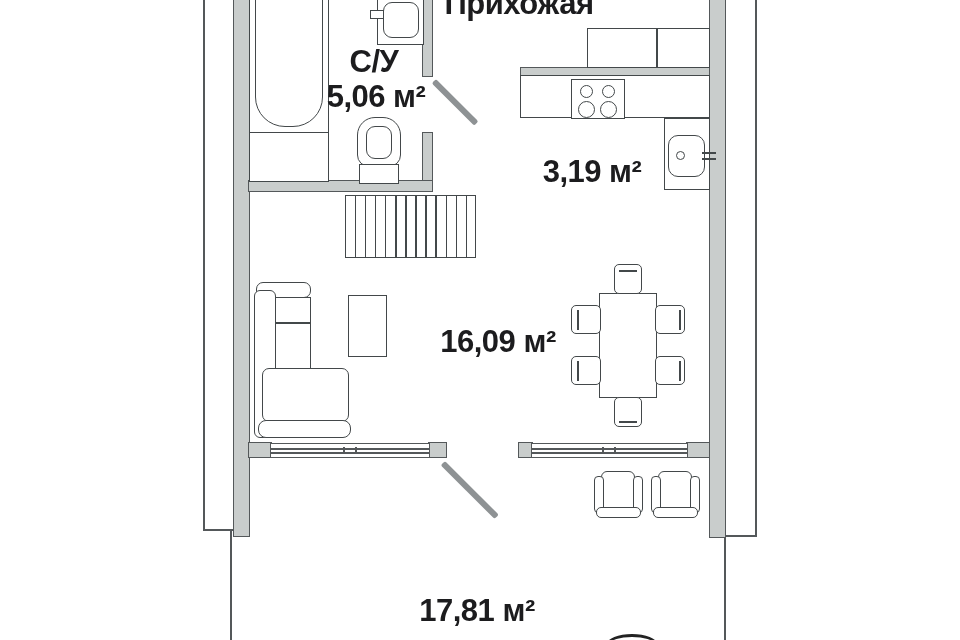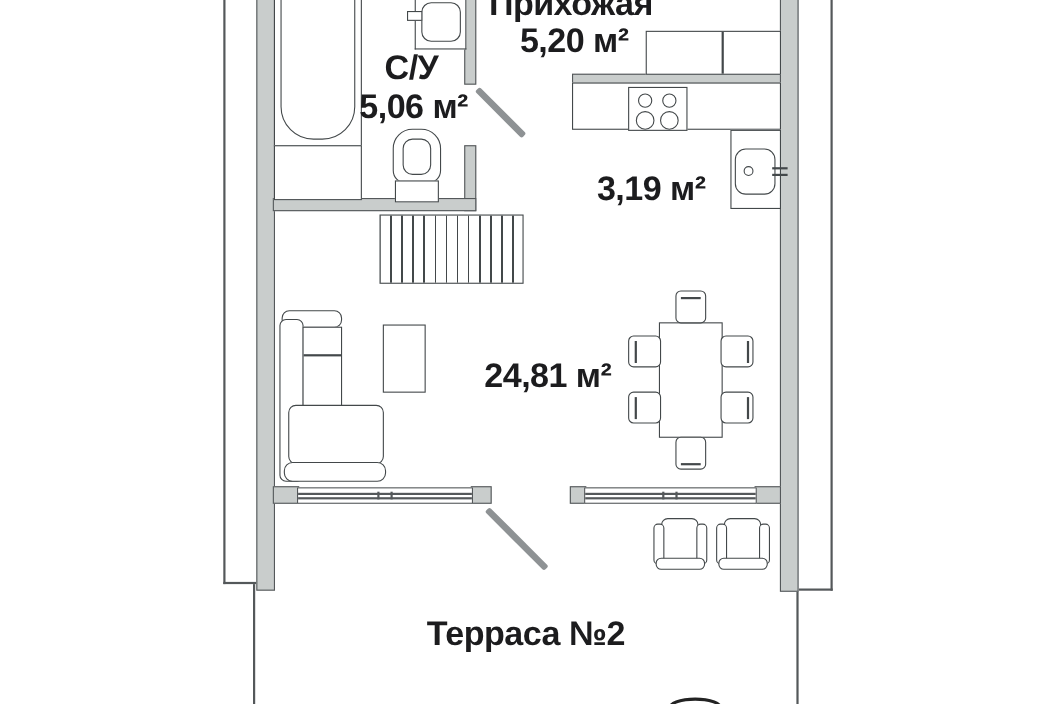--- a/index.html
+++ b/index.html
@@ -134,20 +134,19 @@
   <div class="tchair" style="left:651px;top:470px;width:49px;height:48px">
     <div class="furn" style="left:7px;top:1px;width:34px;height:41px;border-radius:6px"></div>
     <div class="furn" style="left:0;top:6px;width:10px;height:37px;border-radius:4px"></div>
     <div class="furn" style="left:39px;top:6px;width:10px;height:37px;border-radius:4px"></div>
     <div class="furn" style="left:2px;top:37px;width:45px;height:11px;border-radius:5px"></div>
   </div>
 
   <div class="tree" style="left:607px;top:634px;width:50px;height:20px"></div>
 
   <div class="label" style="left:519px;top:-12px">Прихожая</div>
-  <div class="label" style="left:522px;top:21px">5,20 м²</div>
   <div class="label" style="left:374px;top:46px">С/У</div>
   <div class="label" style="left:376px;top:81px">5,06 м²</div>
   <div class="label" style="left:592px;top:156px">3,19 м²</div>
-  <div class="label" style="left:498px;top:326px">24,81 м²</div>
-  <div class="label" style="left:478px;top:560px">Терраса №2</div>
+  <div class="label" style="left:498px;top:326px">16,09 м²</div>
+  <div class="label" style="left:477px;top:595px">17,81 м²</div>
 
 </div>
 
 </body></html>

